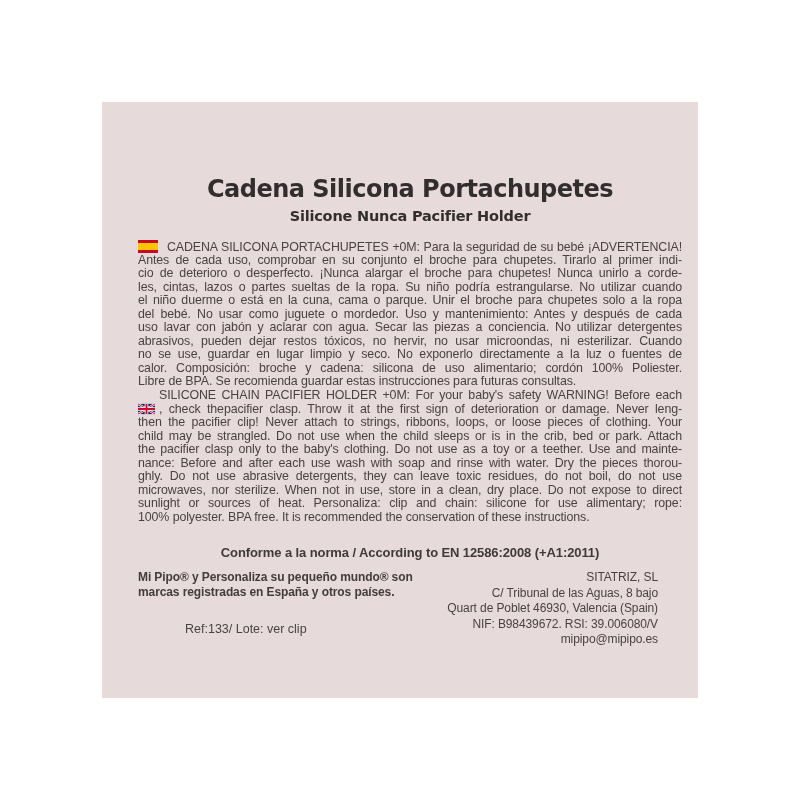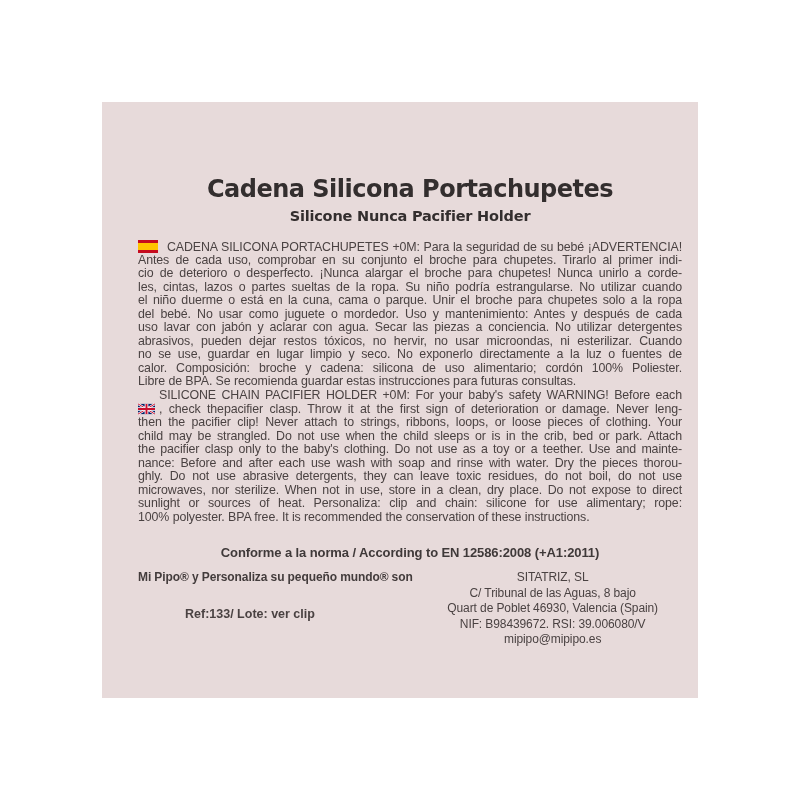--- a/index.html
+++ b/index.html
@@ -37,22 +37,22 @@
   .flag-gb{width:17px;height:12px;margin-right:4px;}
   .flag-gb svg{display:block;width:17px;height:12px;}
   .standard{
     margin-top:21px;text-align:center;font-weight:bold;
     font-size:13px;line-height:16px;letter-spacing:-0.1px;color:#3f3939;
   }
   .footer-row{margin-top:9px;display:flex;justify-content:space-between;align-items:flex-start;}
   .trademark{font-weight:bold;font-size:12px;line-height:15px;color:#433c3c;letter-spacing:-0.1px;}
   .trademark .tm-line{white-space:nowrap;}
   .company{text-align:right;font-size:12px;line-height:15.4px;color:#4a4242;margin-right:24px;letter-spacing:-0.1px;}
-  .company .co-line{white-space:nowrap;text-align:center;}
-  .ref{margin-top:22px;margin-left:47px;font-weight:bold;font-size:12.5px;color:#4a4242;}
+  .company .co-line{white-space:nowrap;}
+  .ref{margin-top:22px;margin-left:47px;font-weight:normal;font-size:12.5px;color:#4a4242;}
 </style>
 </head>
 <body>
 
 <div class="panel">
   <div class="title">Cadena Silicona Portachupetes</div>
   <div class="subtitle">Silicone Nunca Pacifier Holder</div>
 
   <div class="para">
       <div class="line"><span class="flag flag-es"></span>CADENA SILICONA PORTACHUPETES +0M: Para la seguridad de su bebé ¡ADVERTENCIA!</div>
@@ -83,20 +83,21 @@
       <div class="line">sunlight or sources of heat. Personaliza: clip and chain: silicone for use alimentary; rope:</div>
       <div class="line endline">100% polyester. BPA free. It is recommended the conservation of these instructions.</div>
     </div>
 
   <div class="standard">Conforme a la norma / According to EN 12586:2008 (+A1:2011)</div>
 
   <div class="footer-row">
     <div>
       <div class="trademark">
           <div class="tm-line">Mi Pipo® y Personaliza su pequeño mundo® son</div>
+          <div class="tm-line">marcas registradas en España y otros países.</div>
         </div>
       <div class="ref">Ref:133/ Lote: ver clip</div>
     </div>
     <div class="company">
         <div class="co-line">SITATRIZ, SL</div>
         <div class="co-line">C/ Tribunal de las Aguas, 8 bajo</div>
         <div class="co-line">Quart de Poblet 46930, Valencia (Spain)</div>
         <div class="co-line">NIF: B98439672. RSI: 39.006080/V</div>
         <div class="co-line">mipipo@mipipo.es</div>
       </div>

